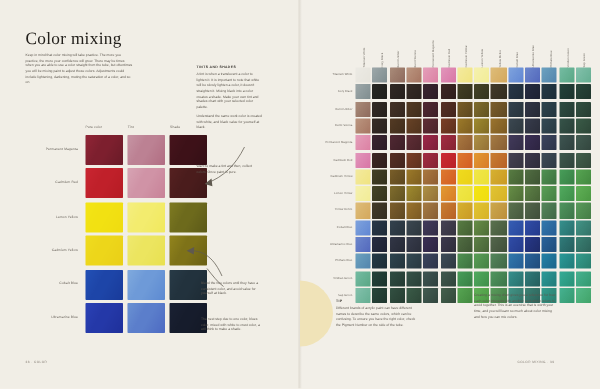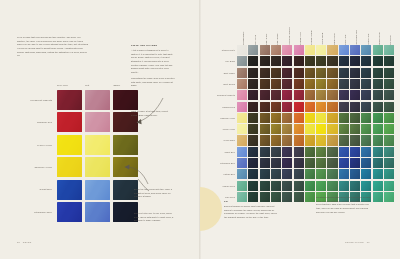--- a/index.html
+++ b/index.html
@@ -52,20 +52,21 @@
 </style>
 </head>
 <body>
 
 <div class="spread">
 
   <div class="page page-left"></div>
   <div class="page page-right"></div>
   <div class="gutter"></div>
 
+  <div class="title" style="left:17px;top:20px;font-size:11.5px;">Color mixing</div>
 
   <div class="para" style="left:17px;top:36px;width:72px;">Keep in mind that color mixing will take practice. The more you practice, the more your confidence will grow. There may be times when you are able to use a color straight from the tube, but oftentimes you will be mixing paint to adjust those colors. Adjustments could include lightening, darkening, muting the saturation of a color, and so on.</div>
 
   <div class="lbl lbl-b" style="left:131px;top:44px;width:60px;">TINTS AND SHADES</div>
   <div class="para" style="left:131px;top:49px;width:44px;">A tint is when a translucent a color to lighten it. It is important to note that white will be slowly lighten a color, it doesn't straighten it. Mixing black into a color creates a shade. Make your own tint and shades chart with your selected color palette.</div>
   <div class="para" style="left:131px;top:77px;width:44px;">Understand the same work color is created with white, and black value for yourself at black.</div>
 
   <div id="leftGrid" style="left:17px;top:84px;width:122px;height:140px;">
       <div class="lg-col-head" style="left: 40px; top: 0px;">Pure color</div>
       <div class="lg-col-head" style="left: 68.2px; top: 0px;">Tint</div>

